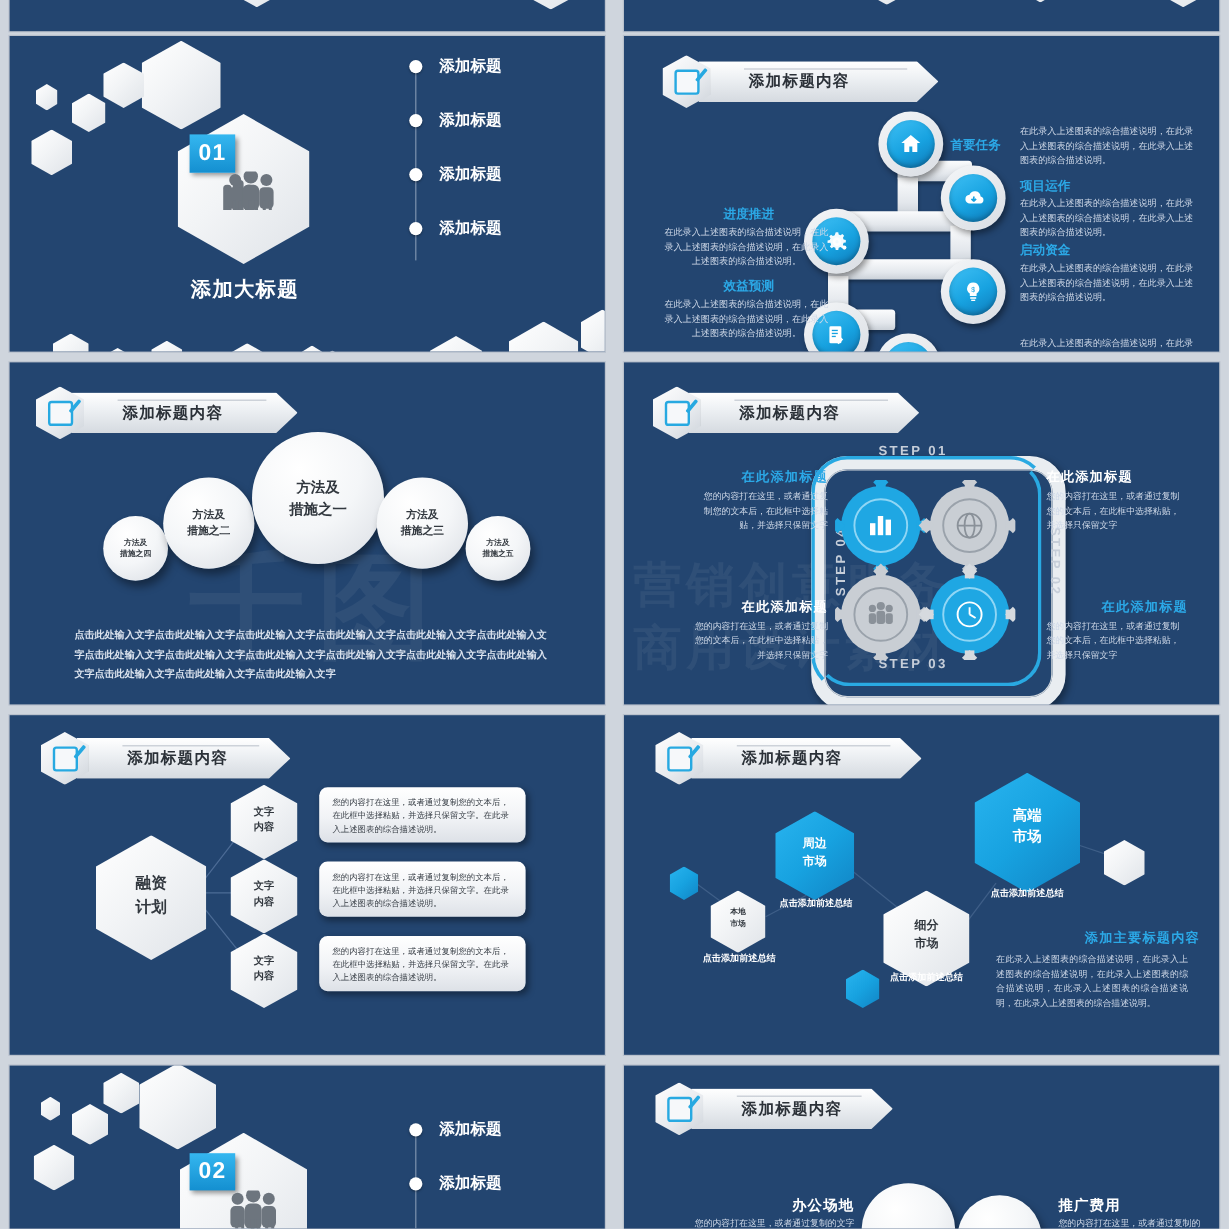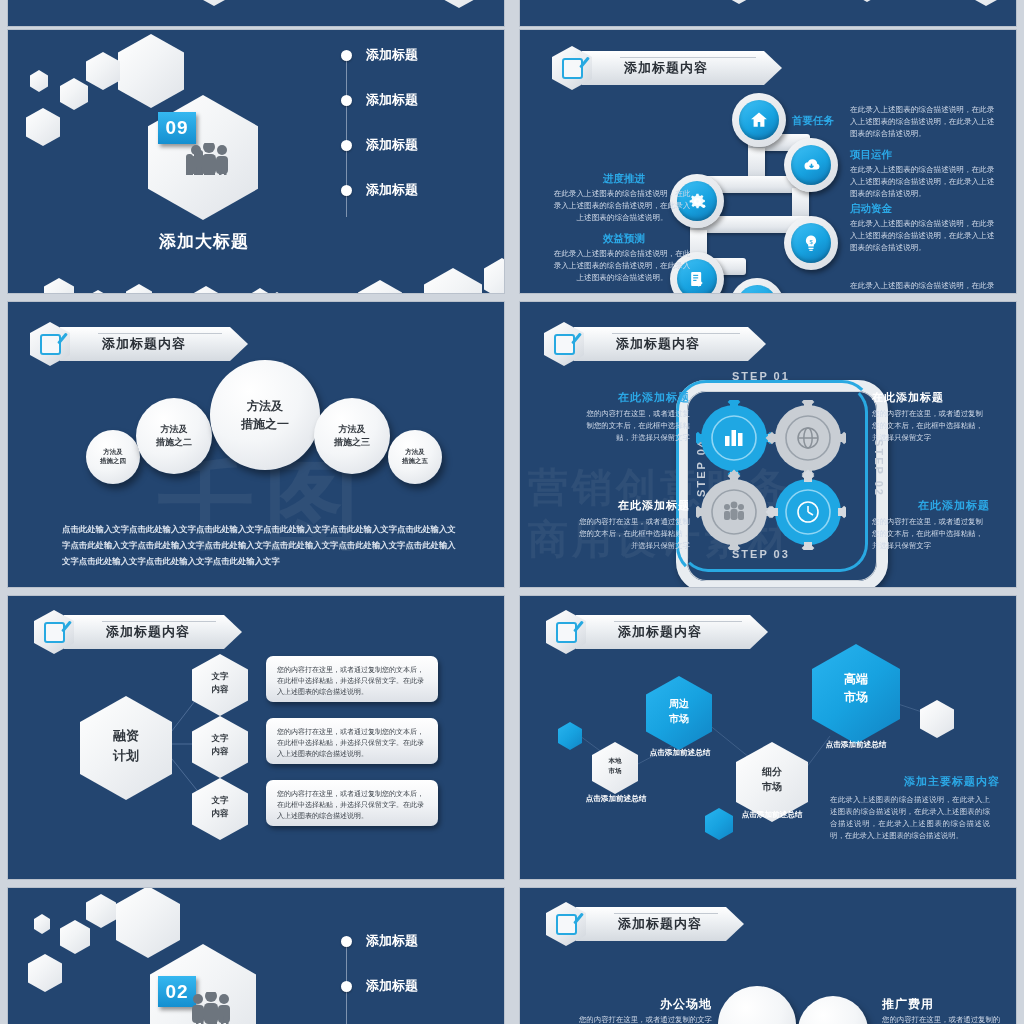--- a/index.html
+++ b/index.html
@@ -148,21 +148,21 @@
       <div class="hex" style="left:72px;top:260px;width:36px;height:40px;"></div>
       <div class="hex" style="left:118px;top:254px;width:26px;height:30px;"></div>
       <div class="hex" style="left:178px;top:256px;width:40px;height:46px;"></div>
       <div class="hex" style="left:243px;top:258px;width:18px;height:22px;"></div>
       <div class="hex" style="left:262px;top:262px;width:14px;height:17px;"></div>
       <div class="hex" style="left:350px;top:250px;width:44px;height:50px;"></div>
       <div class="hex" style="left:416px;top:238px;width:58px;height:66px;"></div>
       <div class="hex" style="left:476px;top:228px;width:36px;height:42px;"></div>
 
       <div class="hex" style="left:140px;top:65px;width:110px;height:125px;"></div>
-      <div class="badge" style="left:150px;top:82px;width:38px;height:32px;font-size:19px;">09</div>
+      <div class="badge" style="left:150px;top:82px;width:38px;height:32px;font-size:19px;">01</div>
       <div class="people" style="left:178px;top:115px;height:30px;">
         <i style="width:7px;height:21px;"><span></span></i>
         <i style="width:9px;height:25px;"></i>
         <i style="width:7px;height:21px;"></i>
       </div>
       <svg width="54" height="32" style="position:absolute;left:174px;top:113px;">
         <circle cx="14" cy="7" r="5" fill="#6d757e"></circle>
           <rect x="8" y="13" width="12" height="18" rx="4" fill="#6d757e"></rect>
         <circle cx="27" cy="4" r="6" fill="#6d757e"></circle>
           <rect x="20" y="11" width="14" height="21" rx="4.5" fill="#6d757e"></rect>
@@ -551,21 +551,21 @@
 
   <div class="slide" style="left:8px;top:888px;width:496px;height:136px;">
     <div class="slide-inner">
       <div class="hex" style="left:108px;top:-2px;width:64px;height:72px;"></div>
       <div class="hex" style="left:78px;top:6px;width:30px;height:34px;"></div>
       <div class="hex" style="left:52px;top:32px;width:30px;height:34px;"></div>
       <div class="hex" style="left:26px;top:26px;width:16px;height:20px;"></div>
       <div class="hex" style="left:20px;top:66px;width:34px;height:38px;"></div>
 
       <div class="hex" style="left:142px;top:56px;width:106px;height:122px;"></div>
-      <div class="badge" style="left:150px;top:73px;width:38px;height:31px;font-size:19px;margin-top:15px;">02</div>
+      <div class="badge" style="left:150px;top:73px;width:38px;height:31px;font-size:19px;">02</div>
       <svg width="54" height="32" style="position:absolute;left:176px;top:104px;">
         <circle cx="14" cy="7" r="5" fill="#6d757e"></circle>
           <rect x="8" y="13" width="12" height="18" rx="4" fill="#6d757e"></rect>
         <circle cx="27" cy="4" r="6" fill="#6d757e"></circle>
           <rect x="20" y="11" width="14" height="21" rx="4.5" fill="#6d757e"></rect>
         <circle cx="40" cy="7" r="5" fill="#6d757e"></circle>
           <rect x="34" y="13" width="12" height="18" rx="4" fill="#6d757e"></rect>
         <rect x="12" y="24" width="2.5" height="8" fill="#6d757e"></rect>
           <rect x="17" y="24" width="2.5" height="8" fill="#6d757e"></rect>
         <rect x="25" y="24" width="3" height="9" fill="#6d757e"></rect>

